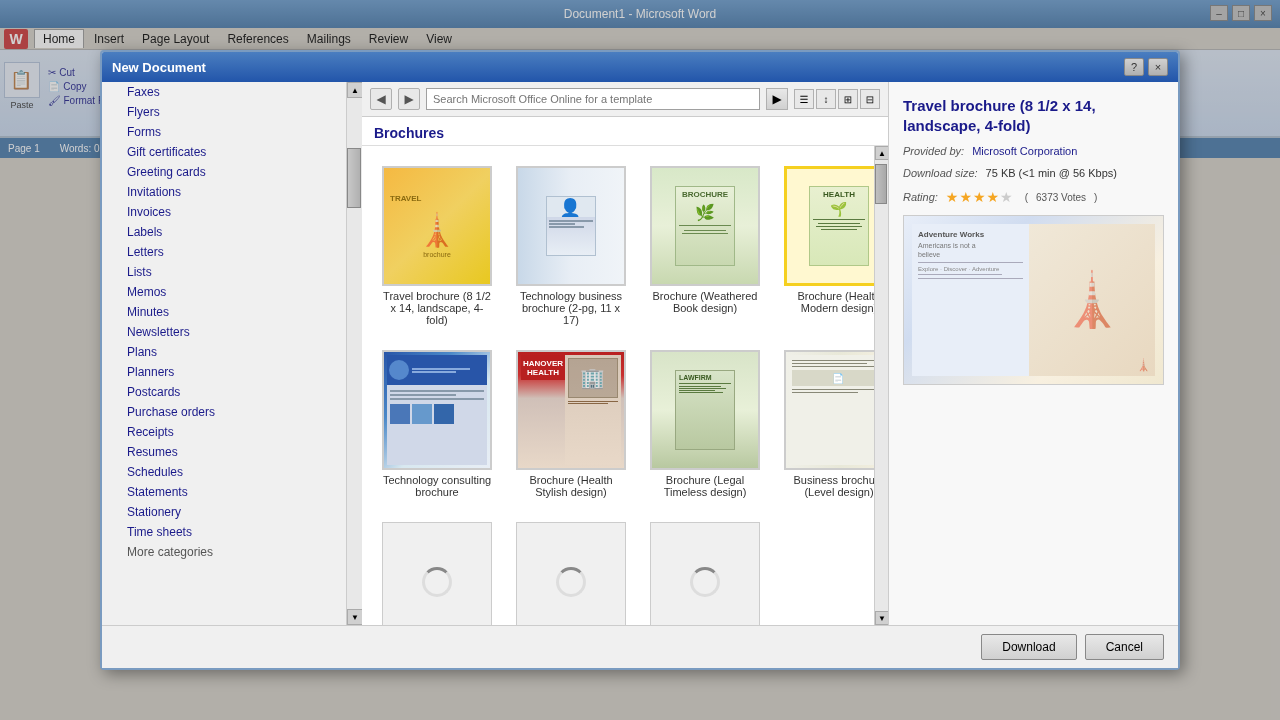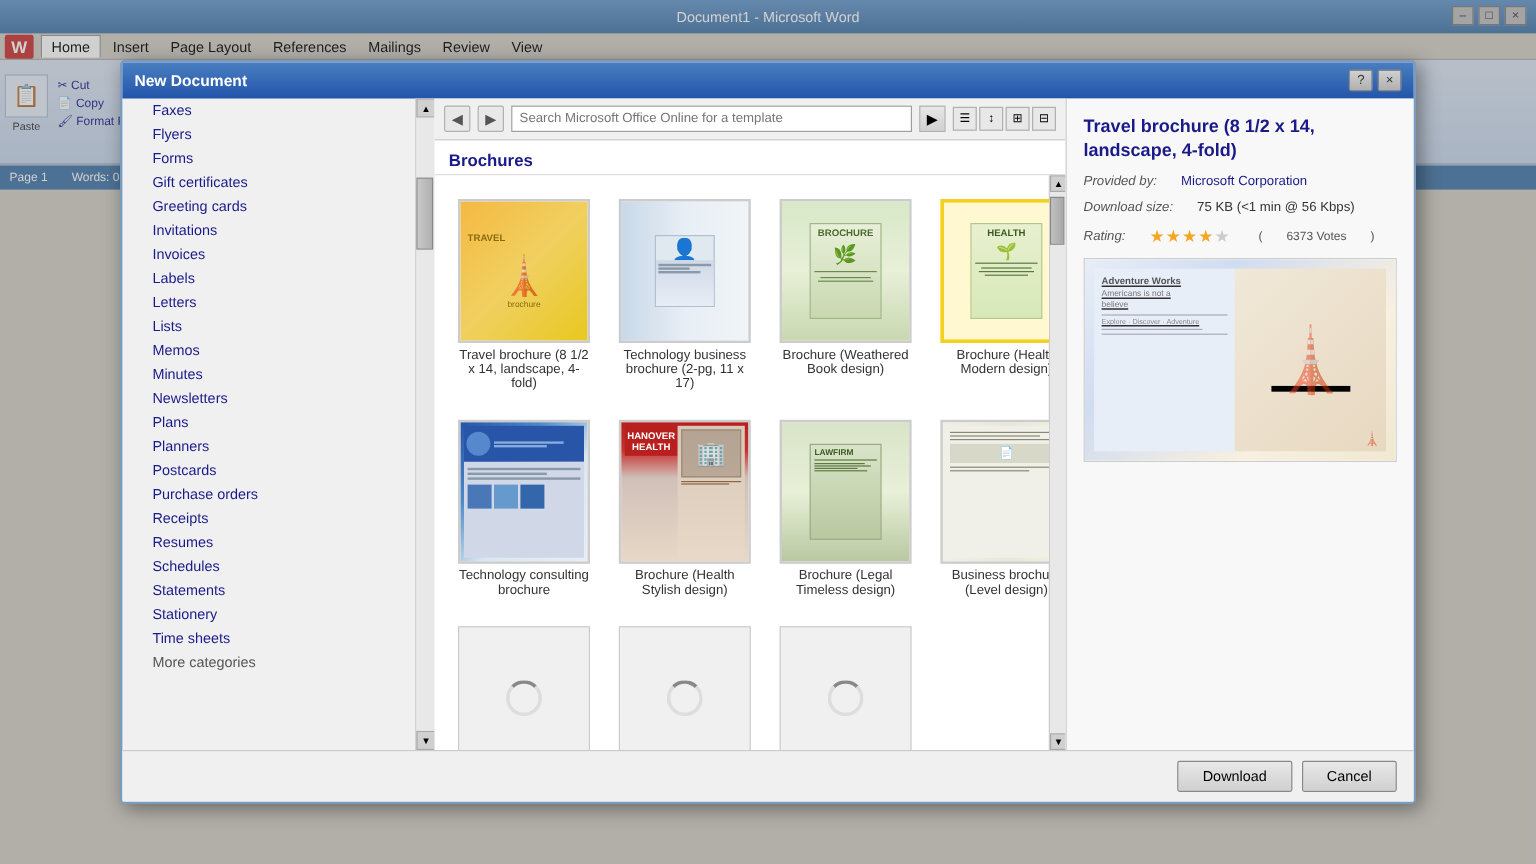--- a/index.html
+++ b/index.html
@@ -243,21 +243,21 @@
     .right-panel-title {
       font-size: 15px;
       font-weight: 700;
       color: #1a1a8a;
       line-height: 1.3;
     }
     .right-panel-row {
       font-size: 11px;
       color: #333;
       display: flex;
-      gap: 20px;
+      gap: 8px;
     }
     .right-panel-label {
       color: #555;
       font-style: italic;
     }
     .right-panel-value {
       color: #1a1a8a;
     }
     .stars-row {
       display: flex;
@@ -289,21 +289,20 @@
       justify-content: center;
       position: relative;
       overflow: hidden;
     }
     .preview-content {
       display: flex;
       flex-direction: column;
       width: 100%;
       height: 100%;
       padding: 8px;
-      text-decoration: underline;
     }
 
     
     .dialog-footer {
       display: flex;
       justify-content: flex-end;
       padding: 8px 14px;
       gap: 8px;
       background: #f0f0f0;
       border-top: 1px solid #ccc;

